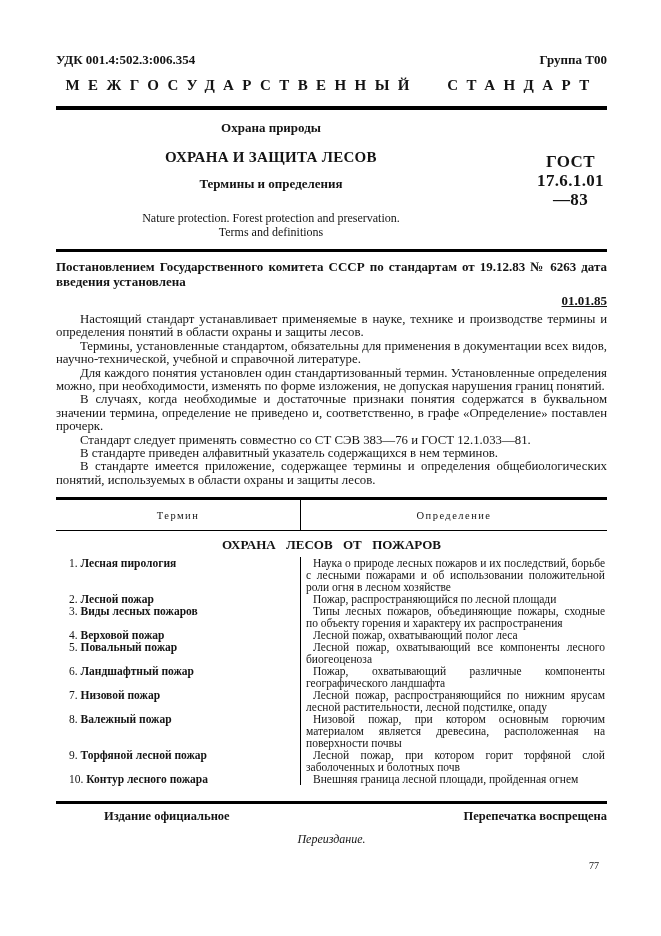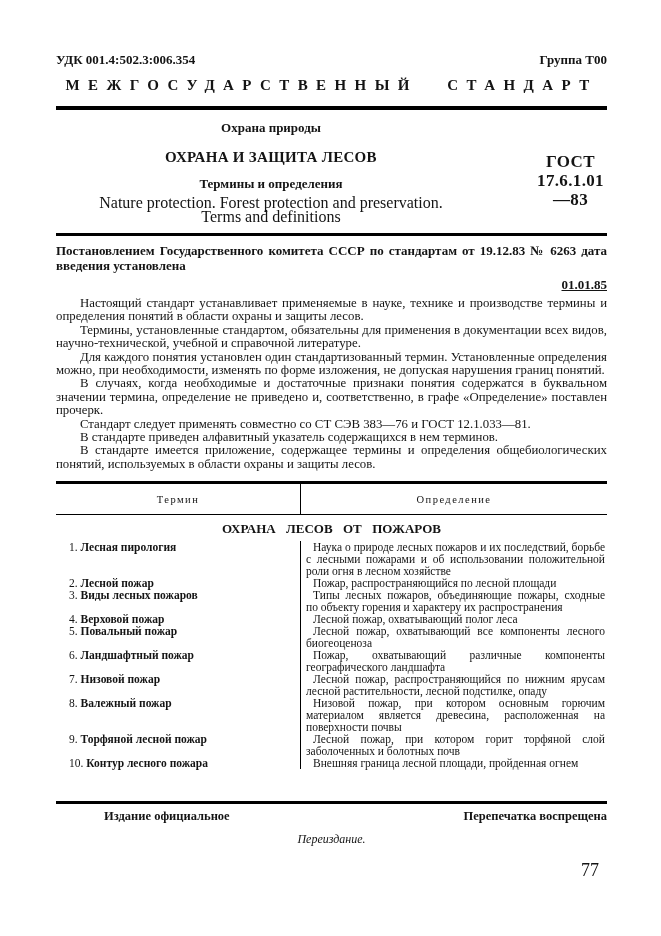--- a/index.html
+++ b/index.html
@@ -28,21 +28,21 @@
     white-space: nowrap;
   }
   .rule-a { margin-top: 12px; height: 4px; background: #000; }
 
   
   .title-row { display: flex; margin-top: 10px; gap: 48px; }
   .title-main { width: 430px; text-align: center; }
   .cat { font-weight: bold; font-size: 13px; line-height: 16px; }
   .doc-title { margin-top: 12px; font-weight: bold; font-size: 15px; line-height: 18px; letter-spacing: 0.02em; }
   .doc-sub { margin-top: 10px; font-weight: bold; font-size: 13px; line-height: 16px; }
-  .title-en { margin-top: 4px; font-size: 16px; line-height: 13.5px; }
+  .title-en { margin-top: 20px; font-size: 12px; line-height: 13.5px; }
   .designation {
     flex: 1; text-align: center; padding-top: 32px;
     font-weight: bold; font-size: 17px; line-height: 19px;
     letter-spacing: 0.02em;
   }
   .rule-b { margin-top: 10px; height: 3px; background: #000; }
 
   
   .decree {
     margin-top: 8px;
@@ -86,21 +86,21 @@
 
   
   .footer { position: absolute; left: 56px; right: 54px; top: 801px; }
   .f-rule { height: 2.5px; background: #000; }
   .f-line {
     display: flex; justify-content: space-between;
     margin-top: 5px;
     font-weight: bold; font-size: 12.5px; line-height: 15px; margin-left: 48px;
   }
   .reissue { margin-top: 8px; text-align: center; font-style: italic; font-size: 12px; line-height: 14px; }
-  .pagenum { margin-top: 14px; text-align: right; padding-right: 8px; font-size: 18px; }
+  .pagenum { margin-top: 14px; text-align: right; padding-right: 8px; font-size: 10px; }
 </style>
 </head>
 <body>
 
 <div class="page">
   <div class="content">
 
     <div class="topline">
       <span>УДК 001.4:502.3:006.354</span>
       <span>Группа Т00</span>

